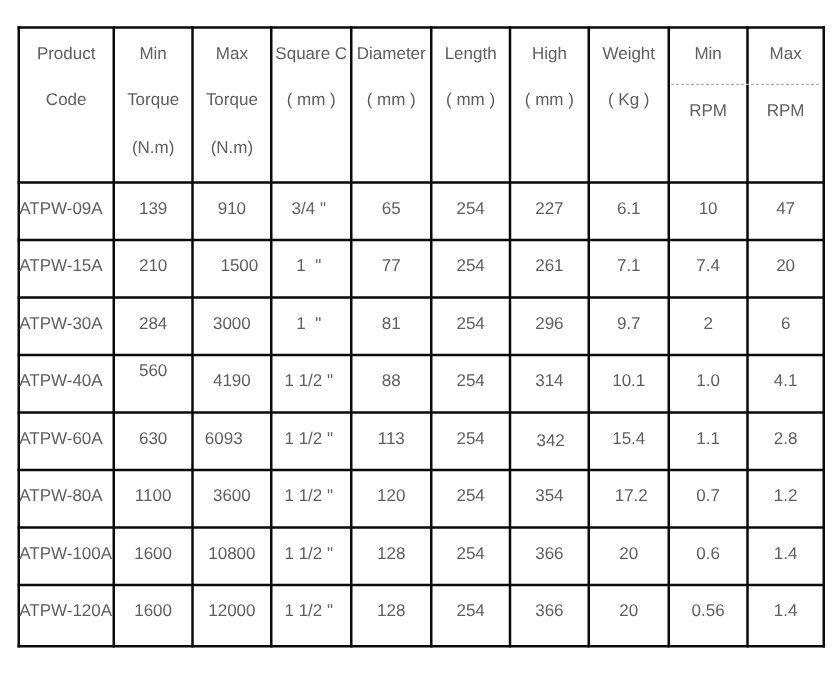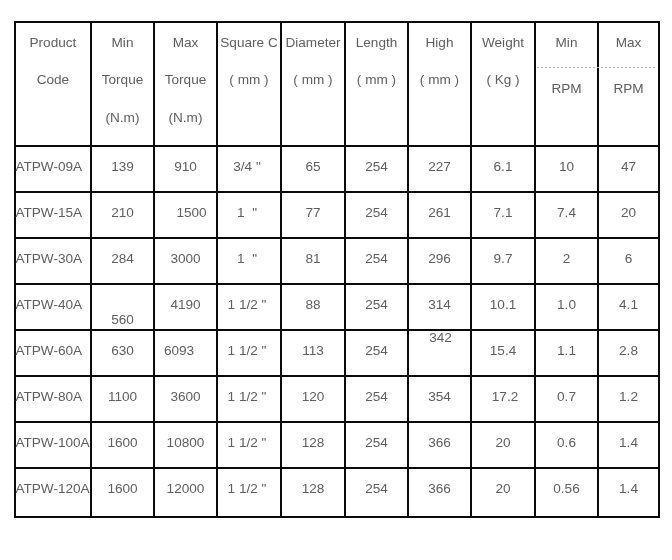--- a/index.html
+++ b/index.html
@@ -122,38 +122,38 @@
       <div class="txt center" style="left:215.00px;width:64.00px;top:251.80px">1  "</div>
       <div class="txt center" style="left:281.00px;width:64.00px;top:251.80px">81</div>
       <div class="txt center" style="left:345.00px;width:63.00px;top:251.80px">254</div>
       <div class="txt center" style="left:408.00px;width:63.00px;top:251.80px">296</div>
       <div class="txt center" style="left:471.00px;width:64.00px;top:251.80px">9.7</div>
       <div class="txt center" style="left:535.00px;width:63.00px;top:251.80px">2</div>
       <div class="txt center" style="left:598.00px;width:61.00px;top:251.80px">6</div>
     </div>
     <div class="trow">
       <div class="txt left" style="left:15.40px;width:75.10px;top:297.80px">ATPW-40A</div>
-      <div class="txt center" style="left:91.00px;width:63.00px;top:313px">560</div>
+      <div class="txt center" style="left:91.00px;width:63.00px;top:290px">560</div>
       <div class="txt center" style="left:154.00px;width:63.00px;top:297.80px">4190</div>
       <div class="txt center" style="left:215.00px;width:64.00px;top:297.80px">1 1/2 "</div>
       <div class="txt center" style="left:281.00px;width:64.00px;top:297.80px">88</div>
       <div class="txt center" style="left:345.00px;width:63.00px;top:297.80px">254</div>
       <div class="txt center" style="left:408.00px;width:63.00px;top:297.80px">314</div>
       <div class="txt center" style="left:471.00px;width:64.00px;top:297.80px">10.1</div>
       <div class="txt center" style="left:535.00px;width:63.00px;top:297.80px">1.0</div>
       <div class="txt center" style="left:598.00px;width:61.00px;top:297.80px">4.1</div>
     </div>
     <div class="trow">
       <div class="txt left" style="left:15.40px;width:75.10px;top:343.80px">ATPW-60A</div>
       <div class="txt center" style="left:91.00px;width:63.00px;top:343.80px">630</div>
       <div class="txt center" style="left:154.00px;width:50px;top:343.80px">6093</div>
       <div class="txt center" style="left:215.00px;width:64.00px;top:343.80px">1 1/2 "</div>
       <div class="txt center" style="left:281.00px;width:64.00px;top:343.80px">113</div>
       <div class="txt center" style="left:345.00px;width:63.00px;top:343.80px">254</div>
-      <div class="txt center" style="left:408.00px;width:65px;top:331px">342</div>
+      <div class="txt center" style="left:408.00px;width:65px;top:346px">342</div>
       <div class="txt center" style="left:471.00px;width:64.00px;top:343.80px">15.4</div>
       <div class="txt center" style="left:535.00px;width:63.00px;top:343.80px">1.1</div>
       <div class="txt center" style="left:598.00px;width:61.00px;top:343.80px">2.8</div>
     </div>
     <div class="trow">
       <div class="txt left" style="left:15.40px;width:75.10px;top:389.80px">ATPW-80A</div>
       <div class="txt center" style="left:91.00px;width:63.00px;top:389.80px">1100</div>
       <div class="txt center" style="left:154.00px;width:63.00px;top:389.80px">3600</div>
       <div class="txt center" style="left:215.00px;width:64.00px;top:389.80px">1 1/2 "</div>
       <div class="txt center" style="left:281.00px;width:64.00px;top:389.80px">120</div>

